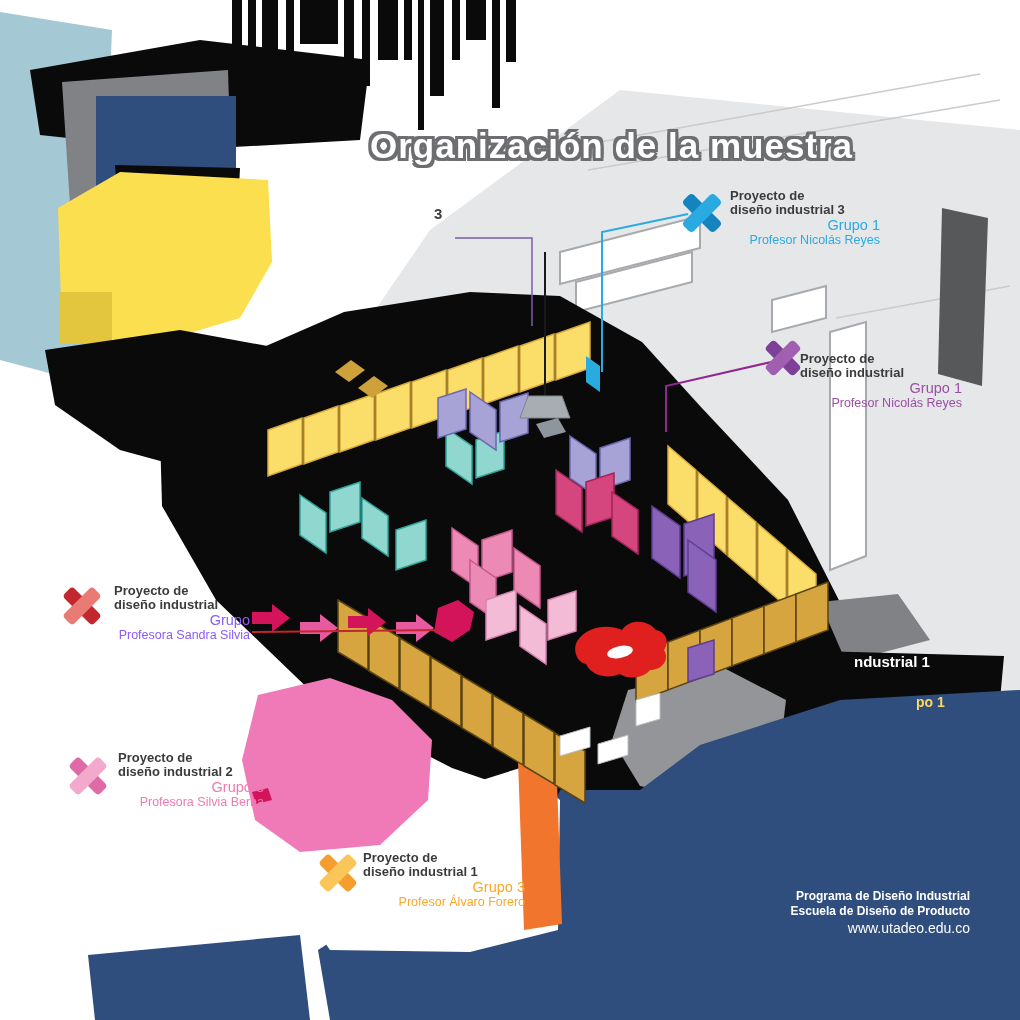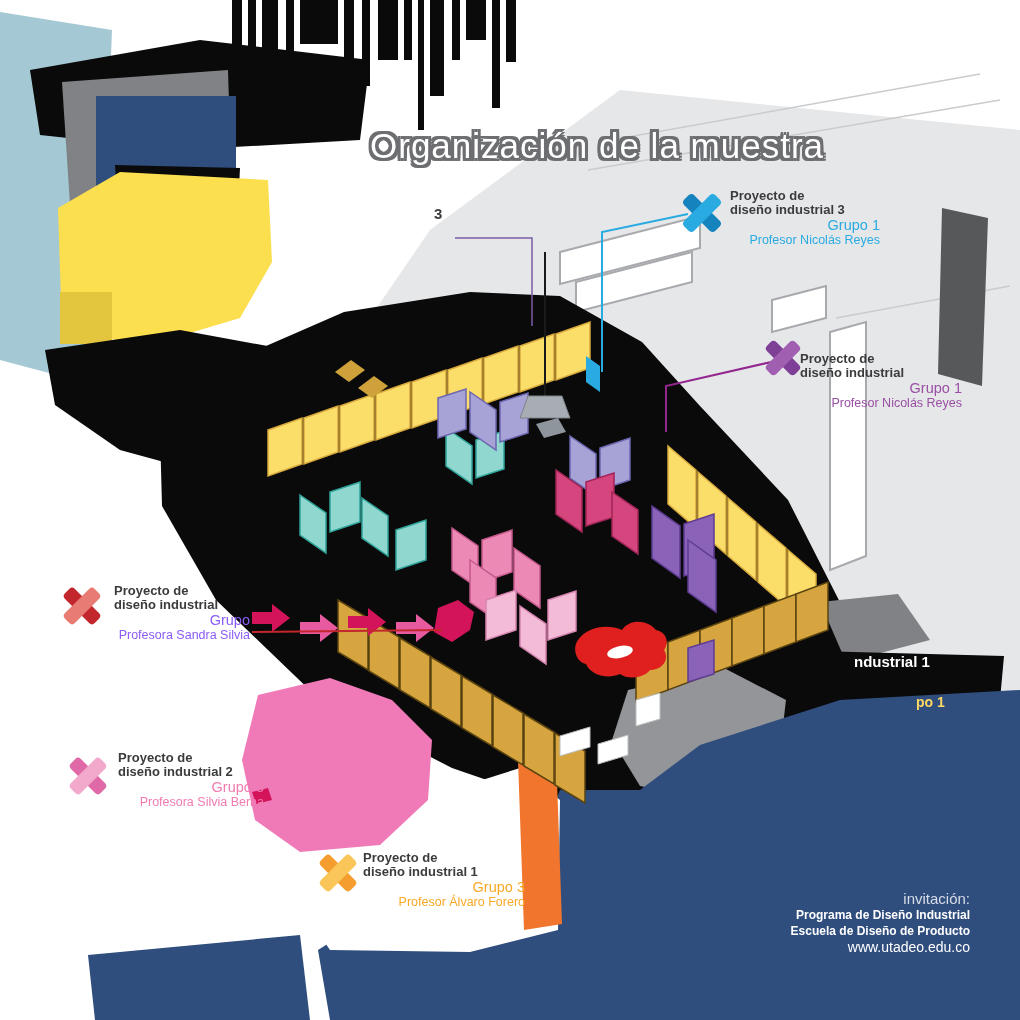--- a/index.html
+++ b/index.html
@@ -13,21 +13,21 @@
   .teal{fill:#8fd7cf;stroke:#2fa49a;stroke-width:1.5;}
   .lilac{fill:#a7a3d6;stroke:#6d67b2;stroke-width:1.5;}
   .purp{fill:#8a63b8;stroke:#5e3d92;stroke-width:1.5;}
   .crim{fill:#d5467f;stroke:#a32558;stroke-width:1.5;}
   .pink{fill:#ec8ab5;stroke:#c4588a;stroke-width:1.5;}
   .lpink{fill:#f4bbd7;stroke:#d584b0;stroke-width:1.5;}
   .outline{fill:#ffffff;stroke:#a7a9ac;stroke-width:2;}
 
   
   .abs{position:absolute;}
-  .title{left:370px;top:126px;width:610px;font-size:35px;font-weight:400;color:#fff;
+  .title{left:370px;top:126px;width:610px;font-size:35px;font-weight:700;color:#fff;
          letter-spacing:1px;white-space:nowrap;
          text-shadow:-3px -3px 0 #6d6e71,3px -3px 0 #6d6e71,-3px 3px 0 #6d6e71,3px 3px 0 #6d6e71,
                      0 3px 0 #6d6e71,3px 0 0 #6d6e71,-3px 0 0 #6d6e71,0 -3px 0 #6d6e71;}
   .label{line-height:1.1;}
   .lt{font-weight:bold;color:#3b3b3d;font-size:13px;}
   .lg{font-weight:normal;font-size:14.5px;text-align:right;}
   .lp{font-size:12.5px;text-align:right;}
   .c-cyan{color:#29abe2;}
   .c-purple{color:#9a4fa5;}
   .c-red{color:#8b5cf6;}
@@ -289,19 +289,18 @@
   <div class="lt">diseño industrial 1</div>
   <div class="lg c-orange">Grupo 3</div>
   <div class="lp c-orange">Profesor Álvaro Forero</div>
 </div>
 
 <div class="abs frag-dark" style="left:434px;top:205px;">3</div>
 <div class="abs frag-white" style="left:854px;top:653px;">ndustrial 1</div>
 <div class="abs frag-yellow" style="left:916px;top:694px;">po 1</div>
 
 <div class="abs invite">
-  <div class="intro">invitación:</div>
   <div class="big">Programa de Diseño Industrial</div>
   <div class="big">Escuela de Diseño de Producto</div>
   <div class="url">www.utadeo.edu.co</div>
 </div>
 
 </div>
 
 </body></html>

